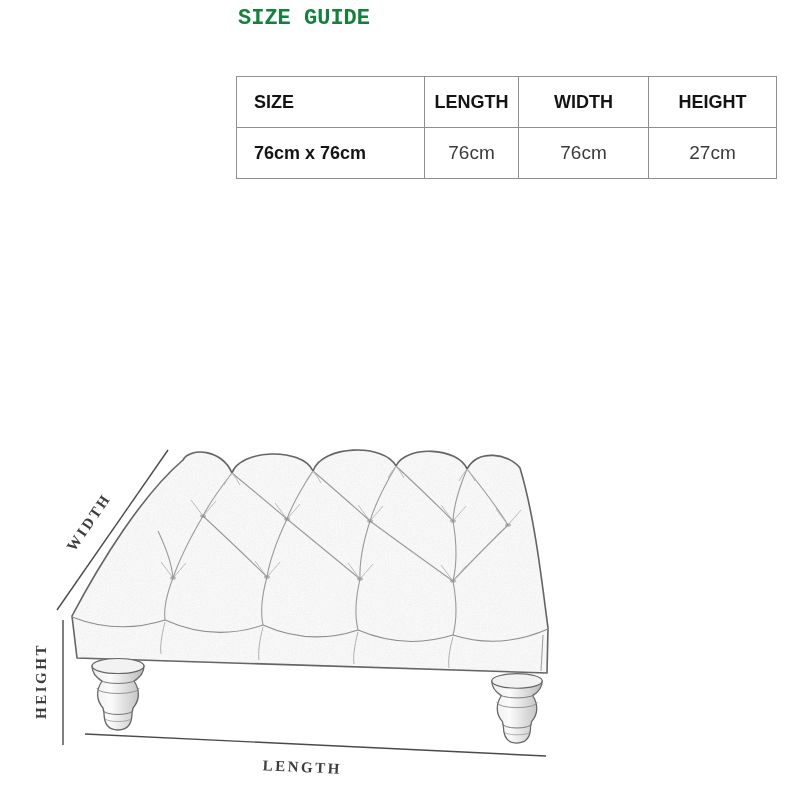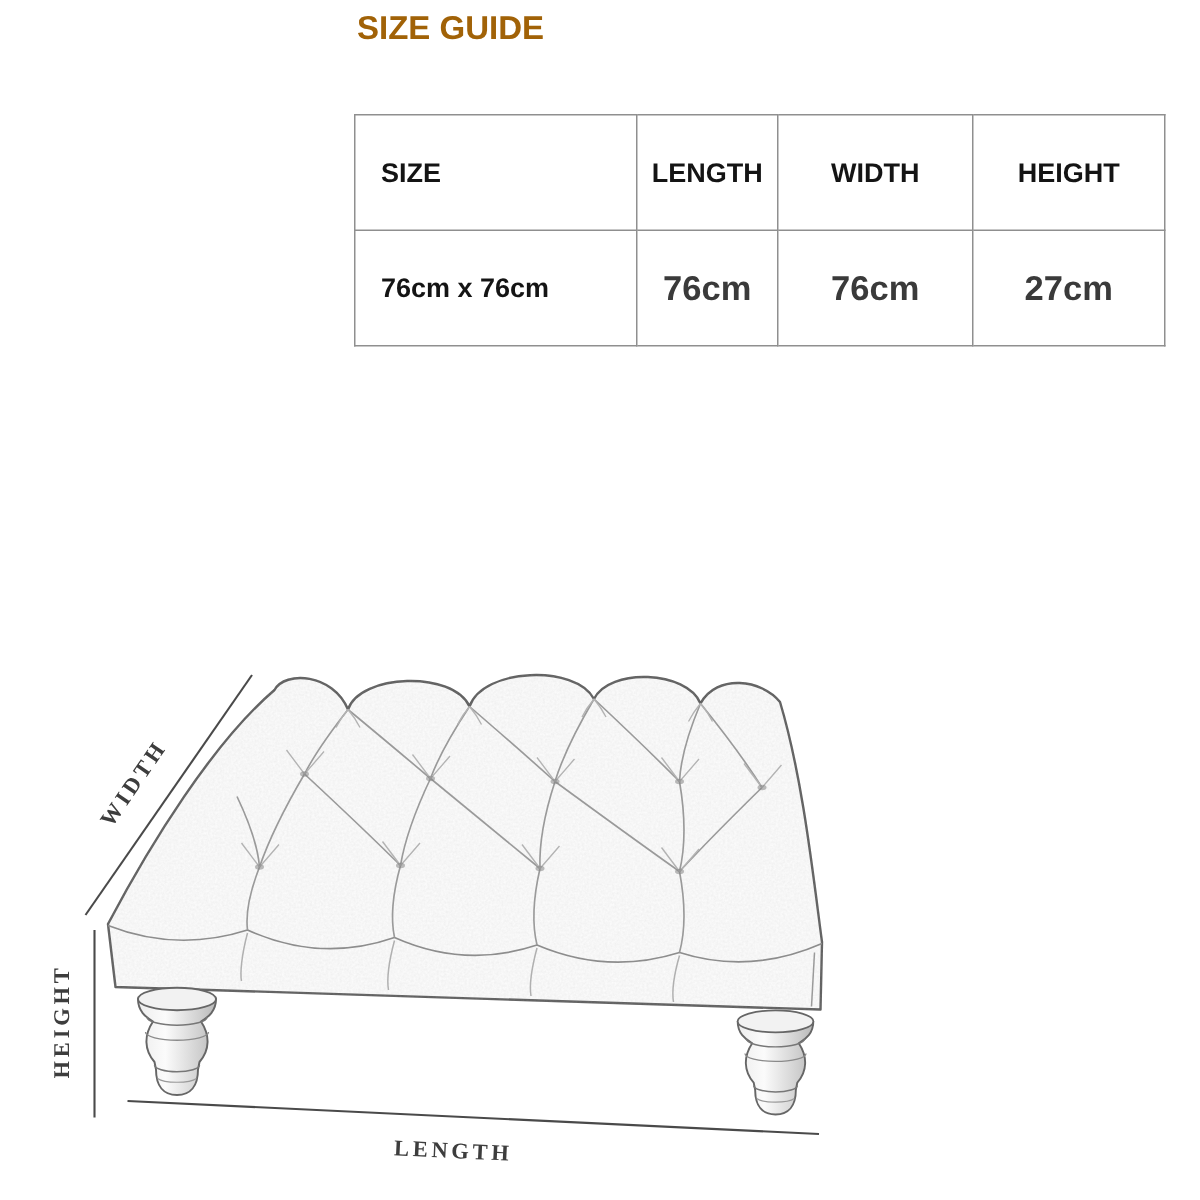--- a/index.html
+++ b/index.html
@@ -2,33 +2,33 @@
 <html><head>
 <meta charset="utf-8">
 <style>
   html,body{margin:0;padding:0;}
   body{
     width:800px;height:800px;background:#ffffff;position:relative;
     font-family:"Liberation Sans",sans-serif;overflow:hidden;
   }
   .page-title{
     position:absolute;left:238px;top:6px;margin:0;
-    font-size:22px;font-weight:700;letter-spacing:0px;color:#a16207;
+    font-size:22px;font-weight:700;letter-spacing:0px;color:#15803d;font-family:Liberation Mono, monospace;
   }
   table.size-table{
     position:absolute;left:236px;top:76px;
     border-collapse:collapse;table-layout:fixed;
   }
   .size-table th,.size-table td{
-    border:1px solid #8f8f8f;height:77px;box-sizing:border-box;
+    border:1px solid #8f8f8f;height:51px;box-sizing:border-box;
     text-align:center;vertical-align:middle;background:#ffffff;
     font-family:"Liberation Sans",sans-serif;
   }
   .size-table th{font-size:18px;font-weight:700;color:#141414;}
-  .size-table td{font-size:23px;font-weight:700;color:#3a3a3a;}
+  .size-table td{font-size:19px;font-weight:400;color:#3a3a3a;}
   .size-table th.col-size,.size-table td.col-size{
     text-align:left;padding-left:17px;font-weight:700;color:#141414;font-size:18px;
   }
   .diagram-wrap{position:absolute;left:30px;top:423px;width:545px;height:377px;}
   svg text.dim-label{
     font-family:"Liberation Serif",serif;
     font-size:15px;font-weight:600;letter-spacing:2.5px;fill:#3d3d3d;
   }
 </style>
 </head>

